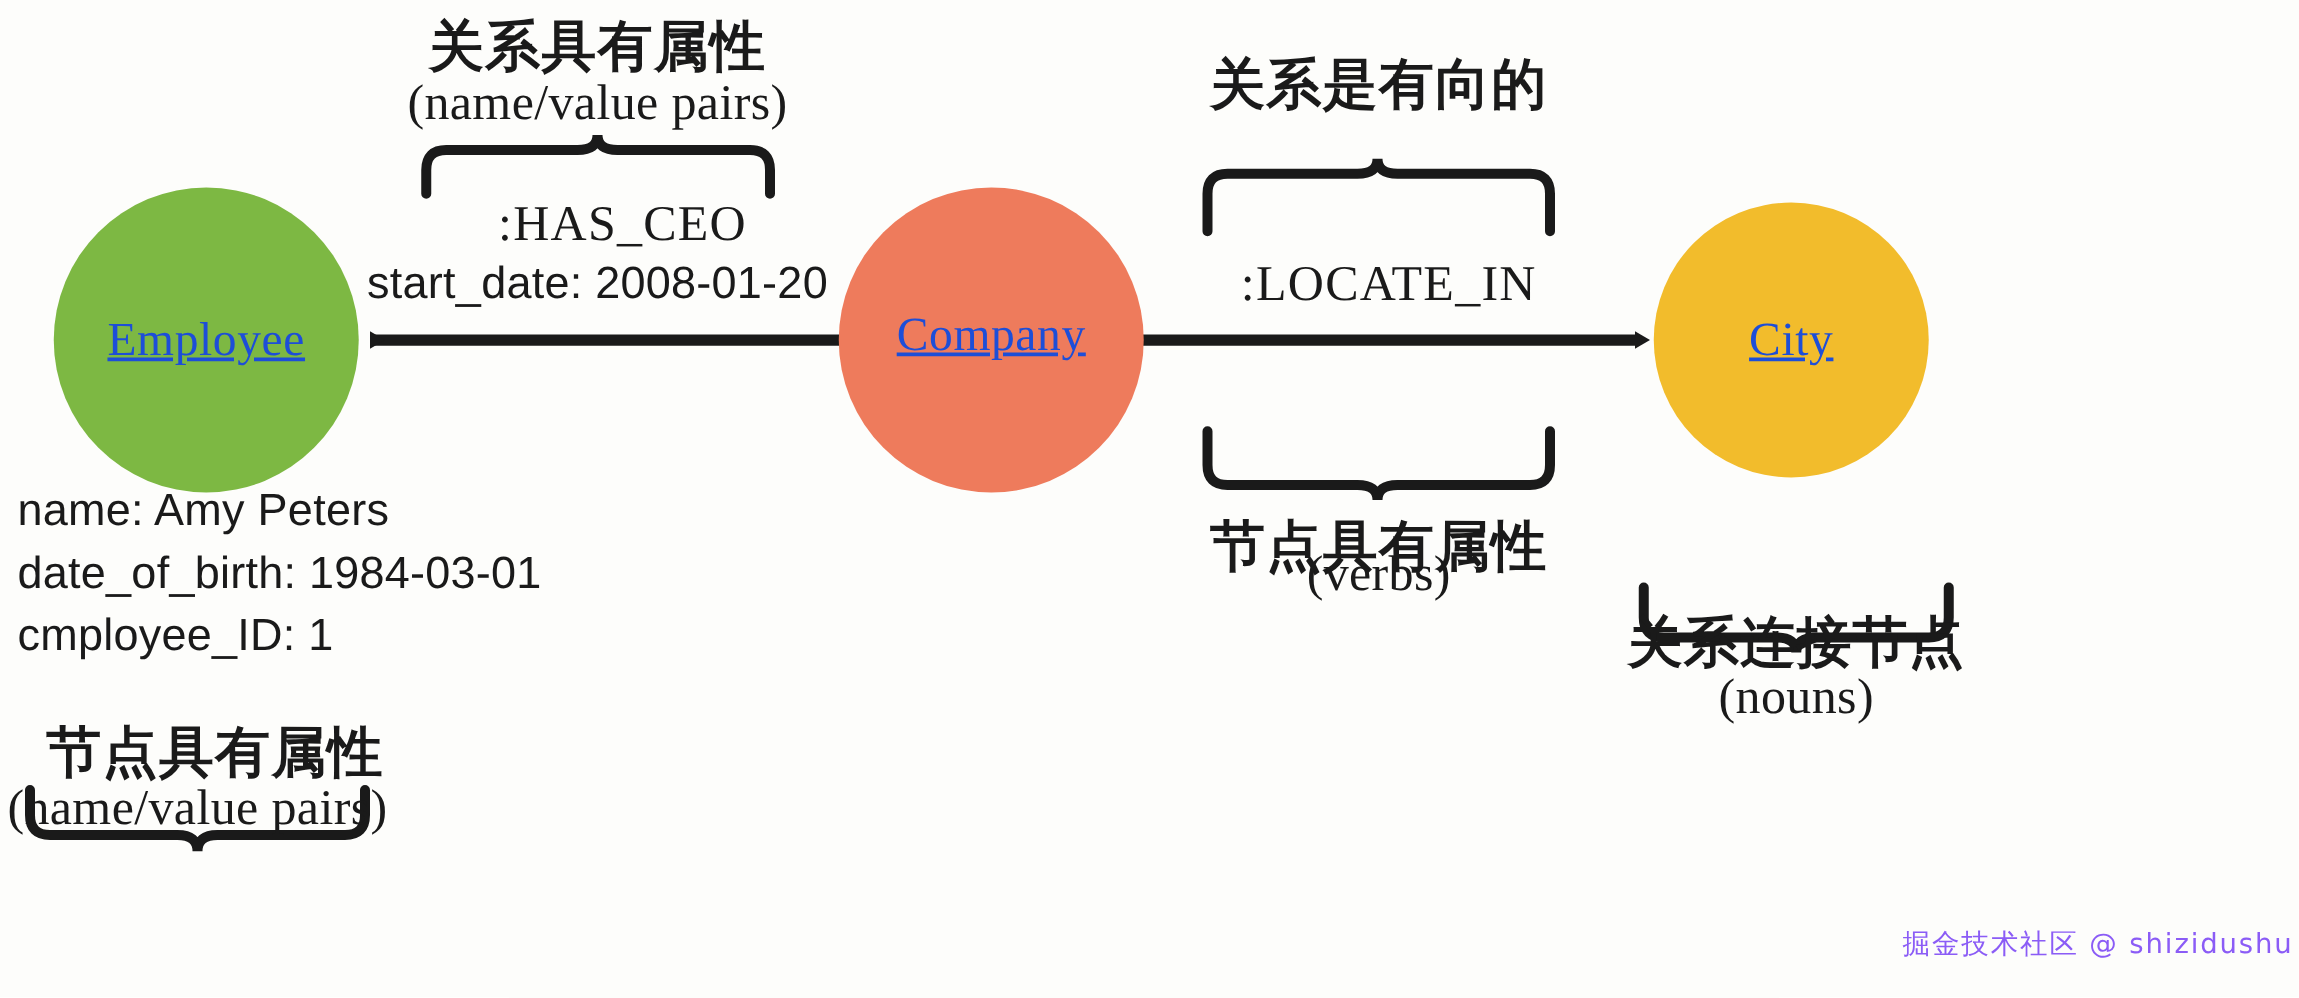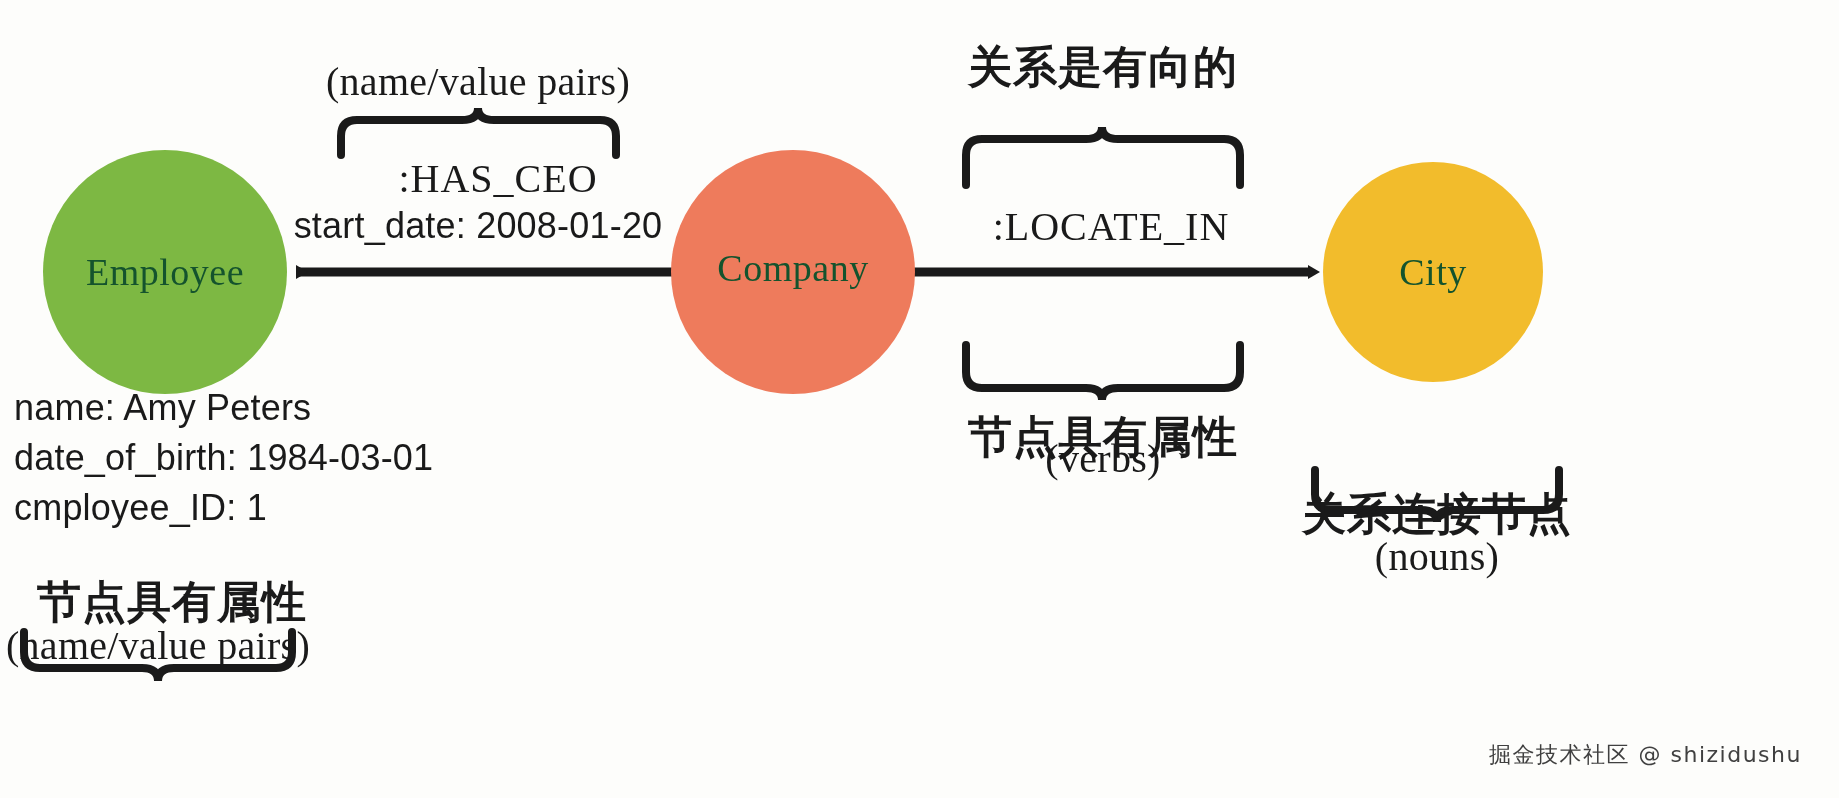--- a/index.html
+++ b/index.html
@@ -20,25 +20,26 @@
     position: absolute;
     left: 0;
     top: 0;
     width: 1839px;
     height: 798px;
   }
   .node-label {
     position: absolute;
     font-family: "Liberation Serif", "DejaVu Serif", serif;
     font-size: 38px;
-    color: #14532d;
+    color: #1d4ed8;
     text-align: center;
     white-space: nowrap;
     transform: translate(-50%, -50%);
     letter-spacing: 0.5px;
+    text-decoration: underline;
   }
   .txt {
     position: absolute;
     white-space: nowrap;
     color: #1a1a1a;
   }
   .cn {
     font-family: "DejaVu Sans", "Liberation Sans", sans-serif;
     font-size: 44px;
     font-weight: 600;
@@ -60,23 +61,24 @@
     font-size: 40px;
     letter-spacing: 1px;
   }
   .center-x {
     transform: translateX(-50%);
   }
   .watermark {
     position: absolute;
     font-family: "DejaVu Sans", "Liberation Sans", sans-serif;
     font-size: 22px;
-    color: #404040;
+    color: #8b5cf6;
     letter-spacing: 1.5px;
     white-space: nowrap;
+    margin-left: 33px;
   }
 </style>
 </head>
 <body>
 
 <div id="canvas">
 
   <svg class="svg-layer" viewBox="0 0 1839 798">
     <defs>
       <marker id="arrow-left" markerWidth="14" markerHeight="14" refX="12" refY="7" orient="auto" markerUnits="userSpaceOnUse">
@@ -122,20 +124,21 @@
     <g fill="none" stroke="#1a1a1a" stroke-width="8" stroke-linecap="round">
       <path d="M24,632 L24,652 Q24,668 40,668 L142,668 Q158,668 158,681
                Q158,668 174,668 L276,668 Q292,668 292,652 L292,632"></path>
     </g>
   </svg>
 
   <div class="node-label" style="left:165px; top:272px;">Employee</div>
   <div class="node-label" style="left:793px; top:268px;">Company</div>
   <div class="node-label" style="left:1433px; top:272px;">City</div>
 
+  <div class="txt cn center-x" style="left:478px; top:8px;">关系具有属性</div>
   <div class="txt en center-x" style="left:478px; top:58px;">(name/value pairs)</div>
 
   <div class="txt reltype center-x" style="left:478px; top:155px;margin-left:20px;">:HAS_CEO</div>
   <div class="txt prop center-x" style="left:478px; top:205px;">start_date: 2008-01-20</div>
 
   <div class="txt cn center-x" style="left:1103px; top:38px;">关系是有向的</div>
 
   <div class="txt reltype center-x" style="left:1111px; top:203px;">:LOCATE_IN</div>
 
   <div class="txt cn center-x" style="left:1103px; top:408px;">节点具有属性</div>

